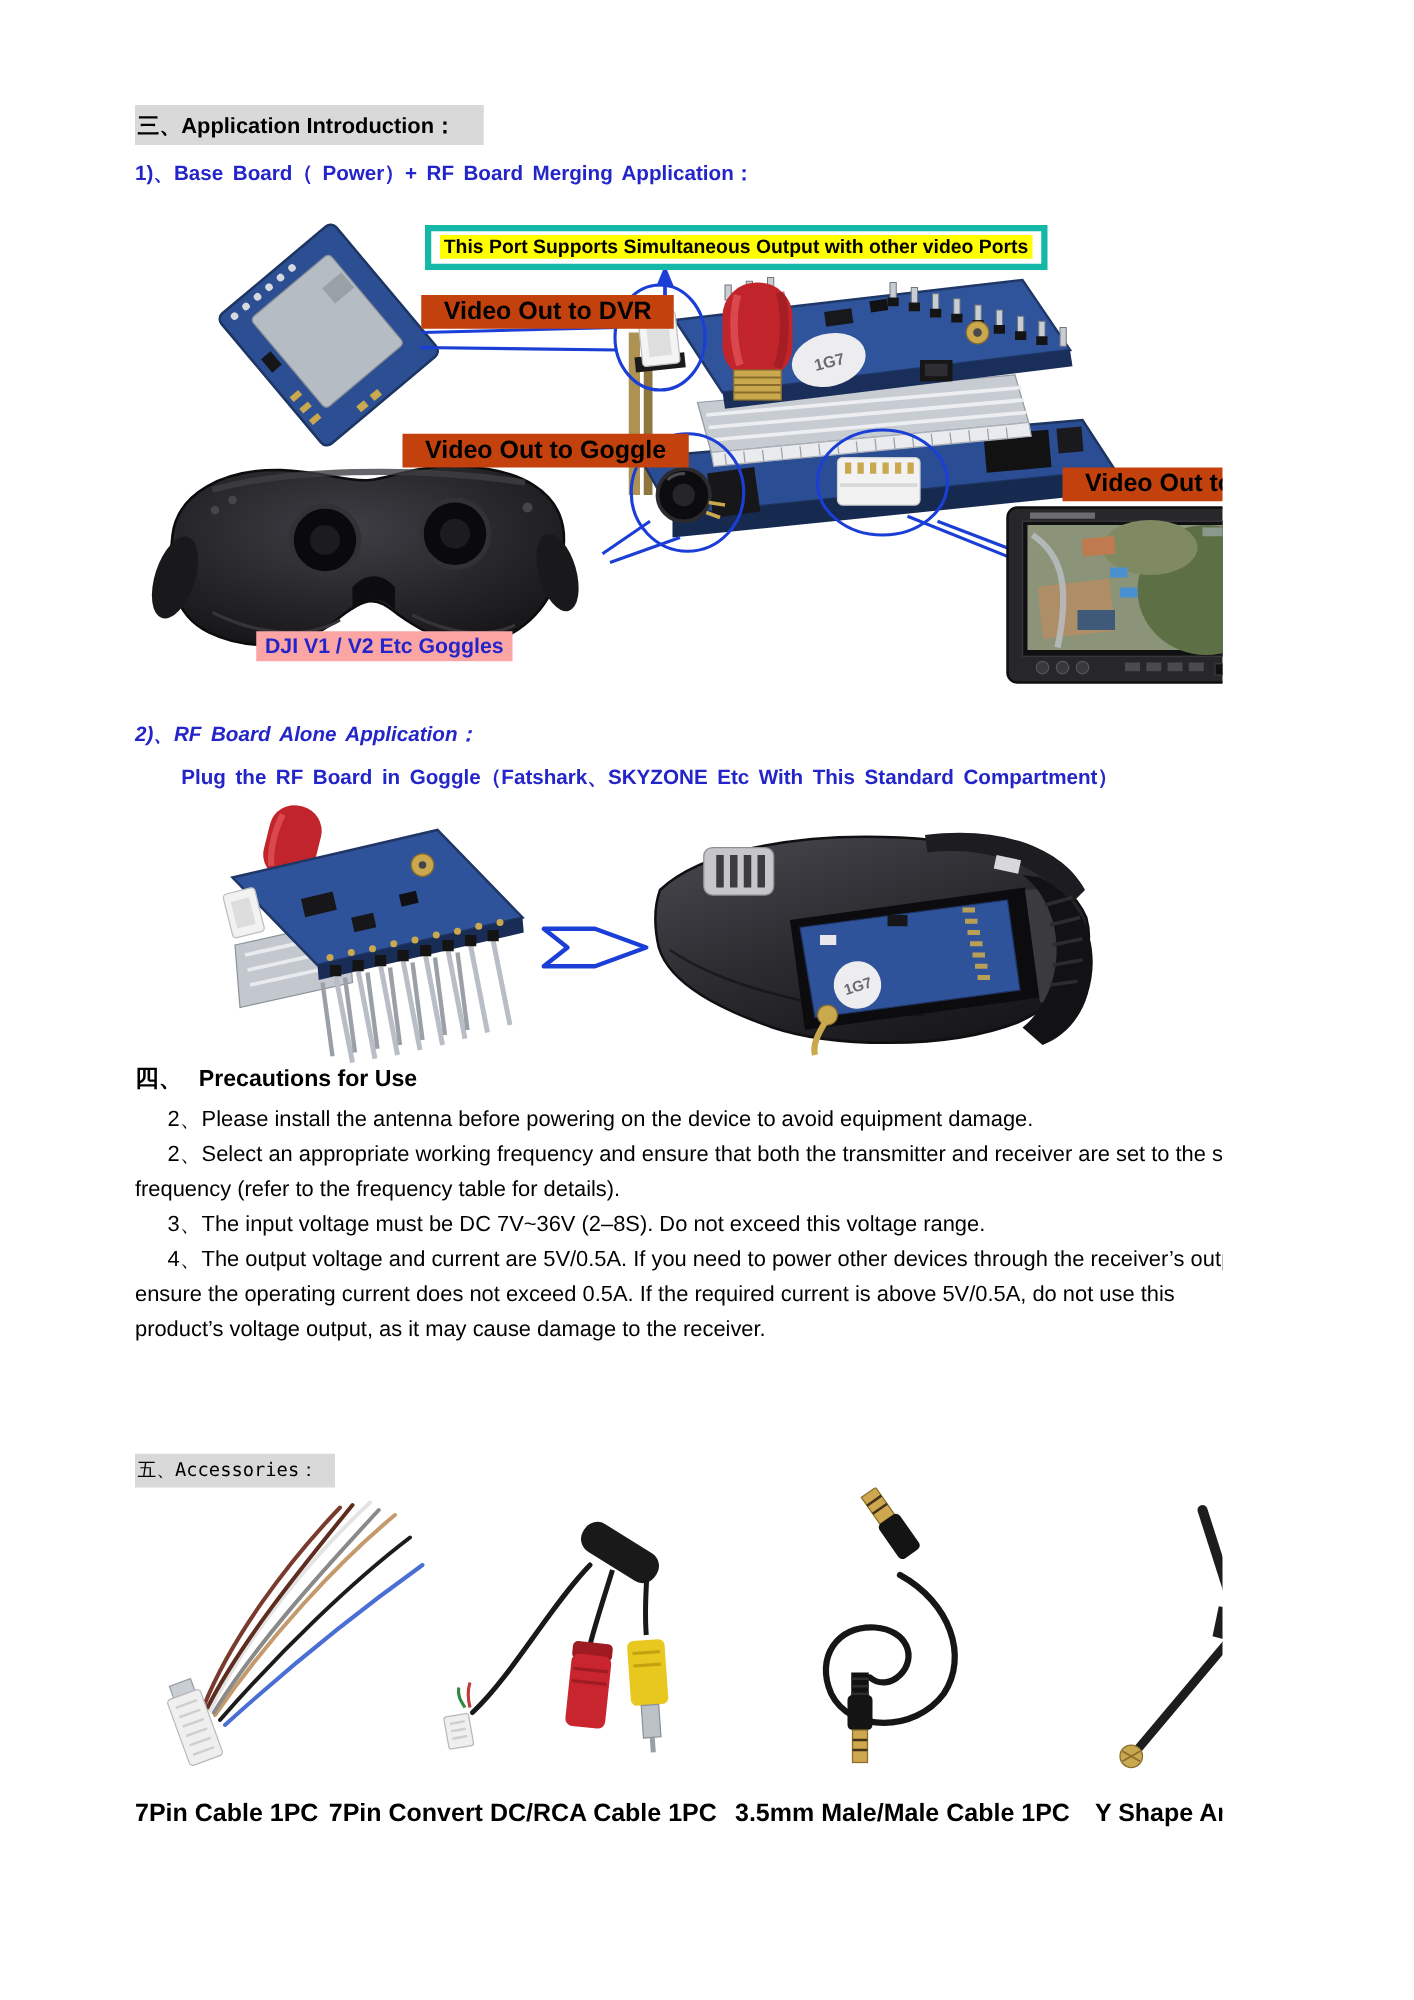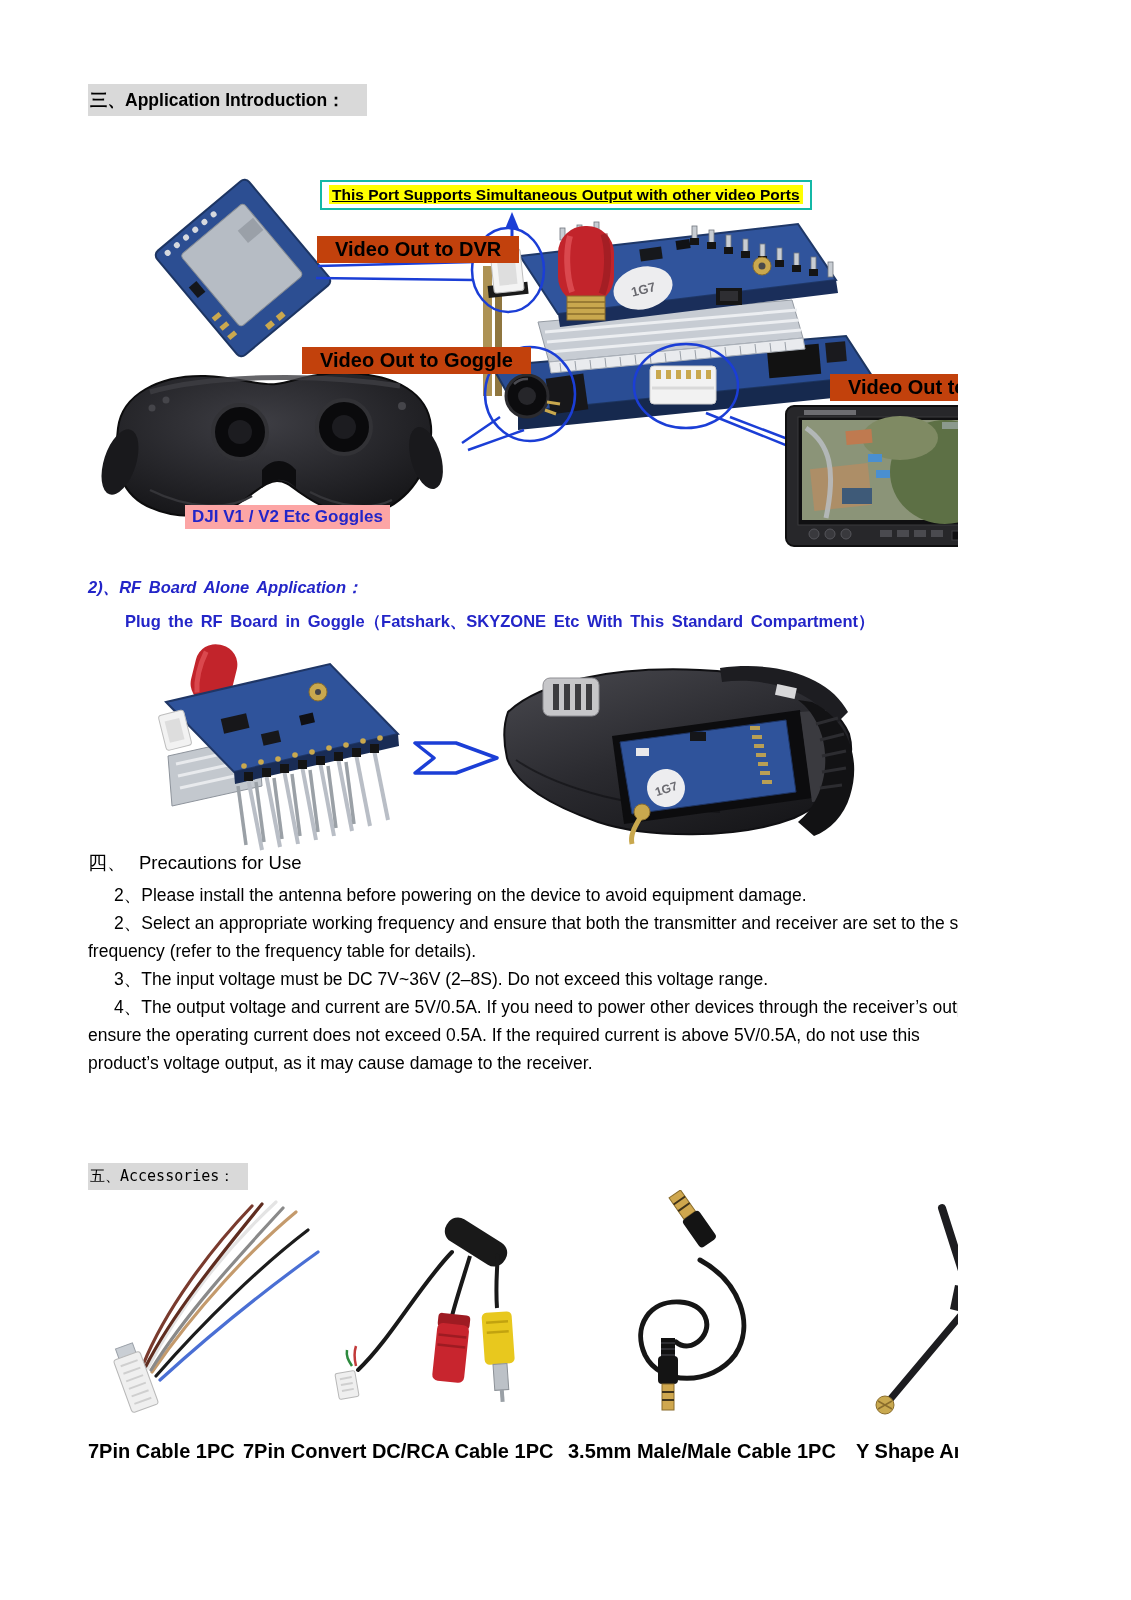--- a/index.html
+++ b/index.html
@@ -1,50 +1,51 @@
 <!DOCTYPE html>
 <html><head>
 <meta charset="utf-8">
 <style>
   html,body{margin:0;padding:0;background:#fff;}
   .page{position:relative;width:958px;height:1600px;background:#ffffff;overflow:hidden;
-        font-family:"Liberation Sans",sans-serif;color:#000;}
+        font-family:"Liberation Sans",sans-serif;color:#000;margin-left:20px;}
   .graybox{position:absolute;left:88px;top:84px;background:#d9d9d9;color:#000;font-weight:bold;
            font-size:17.5px;padding:4px 22px 4px 2px;white-space:nowrap;}
   .graybox2{position:absolute;left:88px;top:1163px;background:#d9d9d9;color:#000;
             font-family:"DejaVu Sans Mono",monospace;font-size:15px;padding:4px 14px 4px 2px;white-space:nowrap;}
   .bluehead{position:absolute;color:#2325c8;font-weight:bold;font-size:16.5px;white-space:nowrap;word-spacing:3px;}
   .figure1{position:absolute;left:0;top:170px;width:1131px;height:390px;}
   .figure2{position:absolute;left:0;top:640px;width:1131px;height:215px;}
   .figure3{position:absolute;left:0;top:1190px;width:1131px;height:228px;}
   .yl{position:absolute;background:#c2410c;color:#000;font-weight:bold;font-size:20px;
       padding:2px 18px;white-space:nowrap;}
-  .port-box{position:absolute;left:320px;top:10px;border:2px solid #14b8a6;background:#fff;padding:4px 7px;text-decoration:underline;}
+  .port-box{position:absolute;left:320px;top:10px;border:5px solid #14b8a6;background:#fff;padding:4px 7px;}
   .yl-inline{background:#ffff00;color:#000;font-weight:bold;font-size:15.5px;white-space:nowrap;padding:1px 3px;}
   .cyl{position:absolute;background:#fca5a5;color:#2325c8;font-weight:bold;font-size:17px;
        padding:2px 7px;white-space:nowrap;}
   .lbl-dvr{left:317px;top:66px;}
   .lbl-goggle{left:302px;top:177px;}
   .lbl-lcd{left:830px;top:204px;}
   .lbl-dji{left:185px;top:335px;}
   .prec{position:absolute;left:88px;top:850px;width:905px;}
-  .prec-head{margin:0 0 5px 0;font-size:18.5px;font-weight:normal;}
+  .prec-head{margin:0 0 5px 0;font-size:18.5px;font-weight:bold;}
   .prec-num{font-size:19px;margin-right:13px;}
   .prec-item{margin:0;font-size:17.5px;line-height:28px;text-indent:26px;}
   .cap{position:absolute;top:1440px;font-weight:bold;font-size:20px;white-space:nowrap;}
   .c1{left:88px;} .c2{left:243px;} .c3{left:568px;} .c4{left:856px;}
   svg{display:block;}
 </style>
 </head>
 <body>
 
 <div class="page">
 
   <div class="graybox">三、Application Introduction：</div>
 
+  <div class="bluehead" style="left:88px;top:128px;">1)、Base Board（ Power）+ RF Board Merging Application：</div>
 
   <div class="figure1">
     <svg width="1131" height="390" viewBox="0 0 1131 390">
       <defs>
         <radialGradient id="gg1" cx="45%" cy="35%" r="80%">
           <stop offset="0%" stop-color="#3e3e44"></stop>
             <stop offset="60%" stop-color="#232327"></stop>
             <stop offset="100%" stop-color="#111113"></stop>
         </radialGradient>
       </defs>

